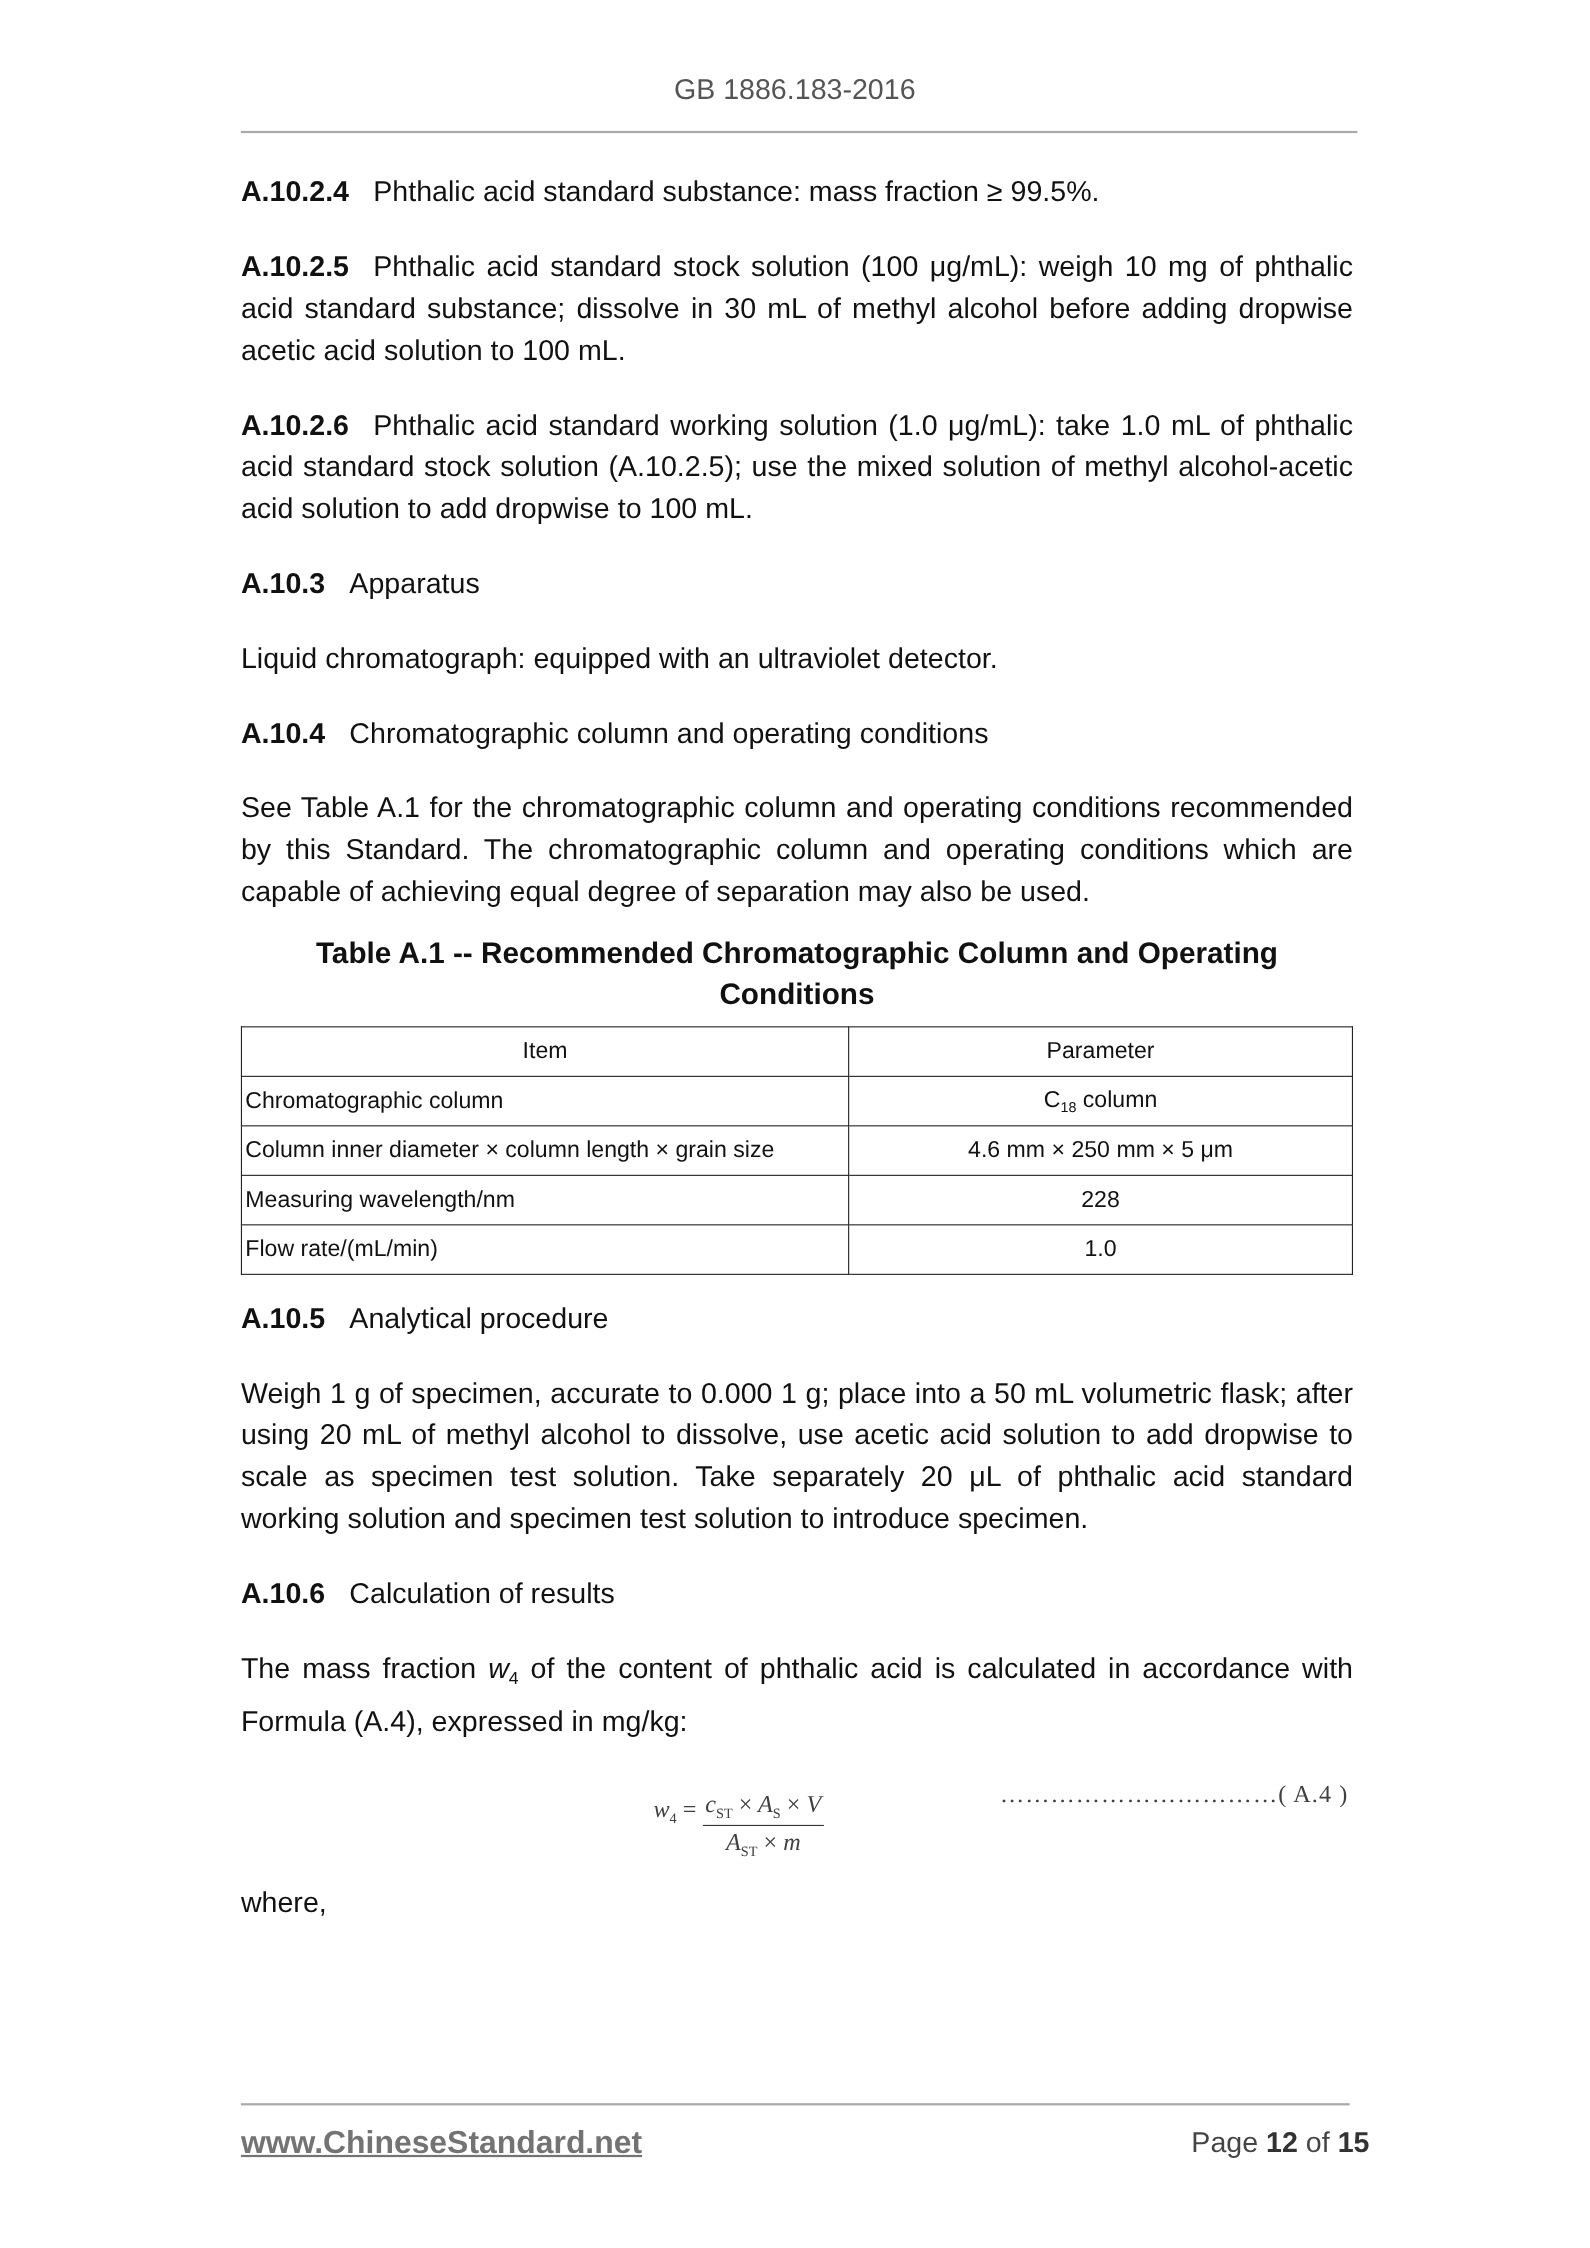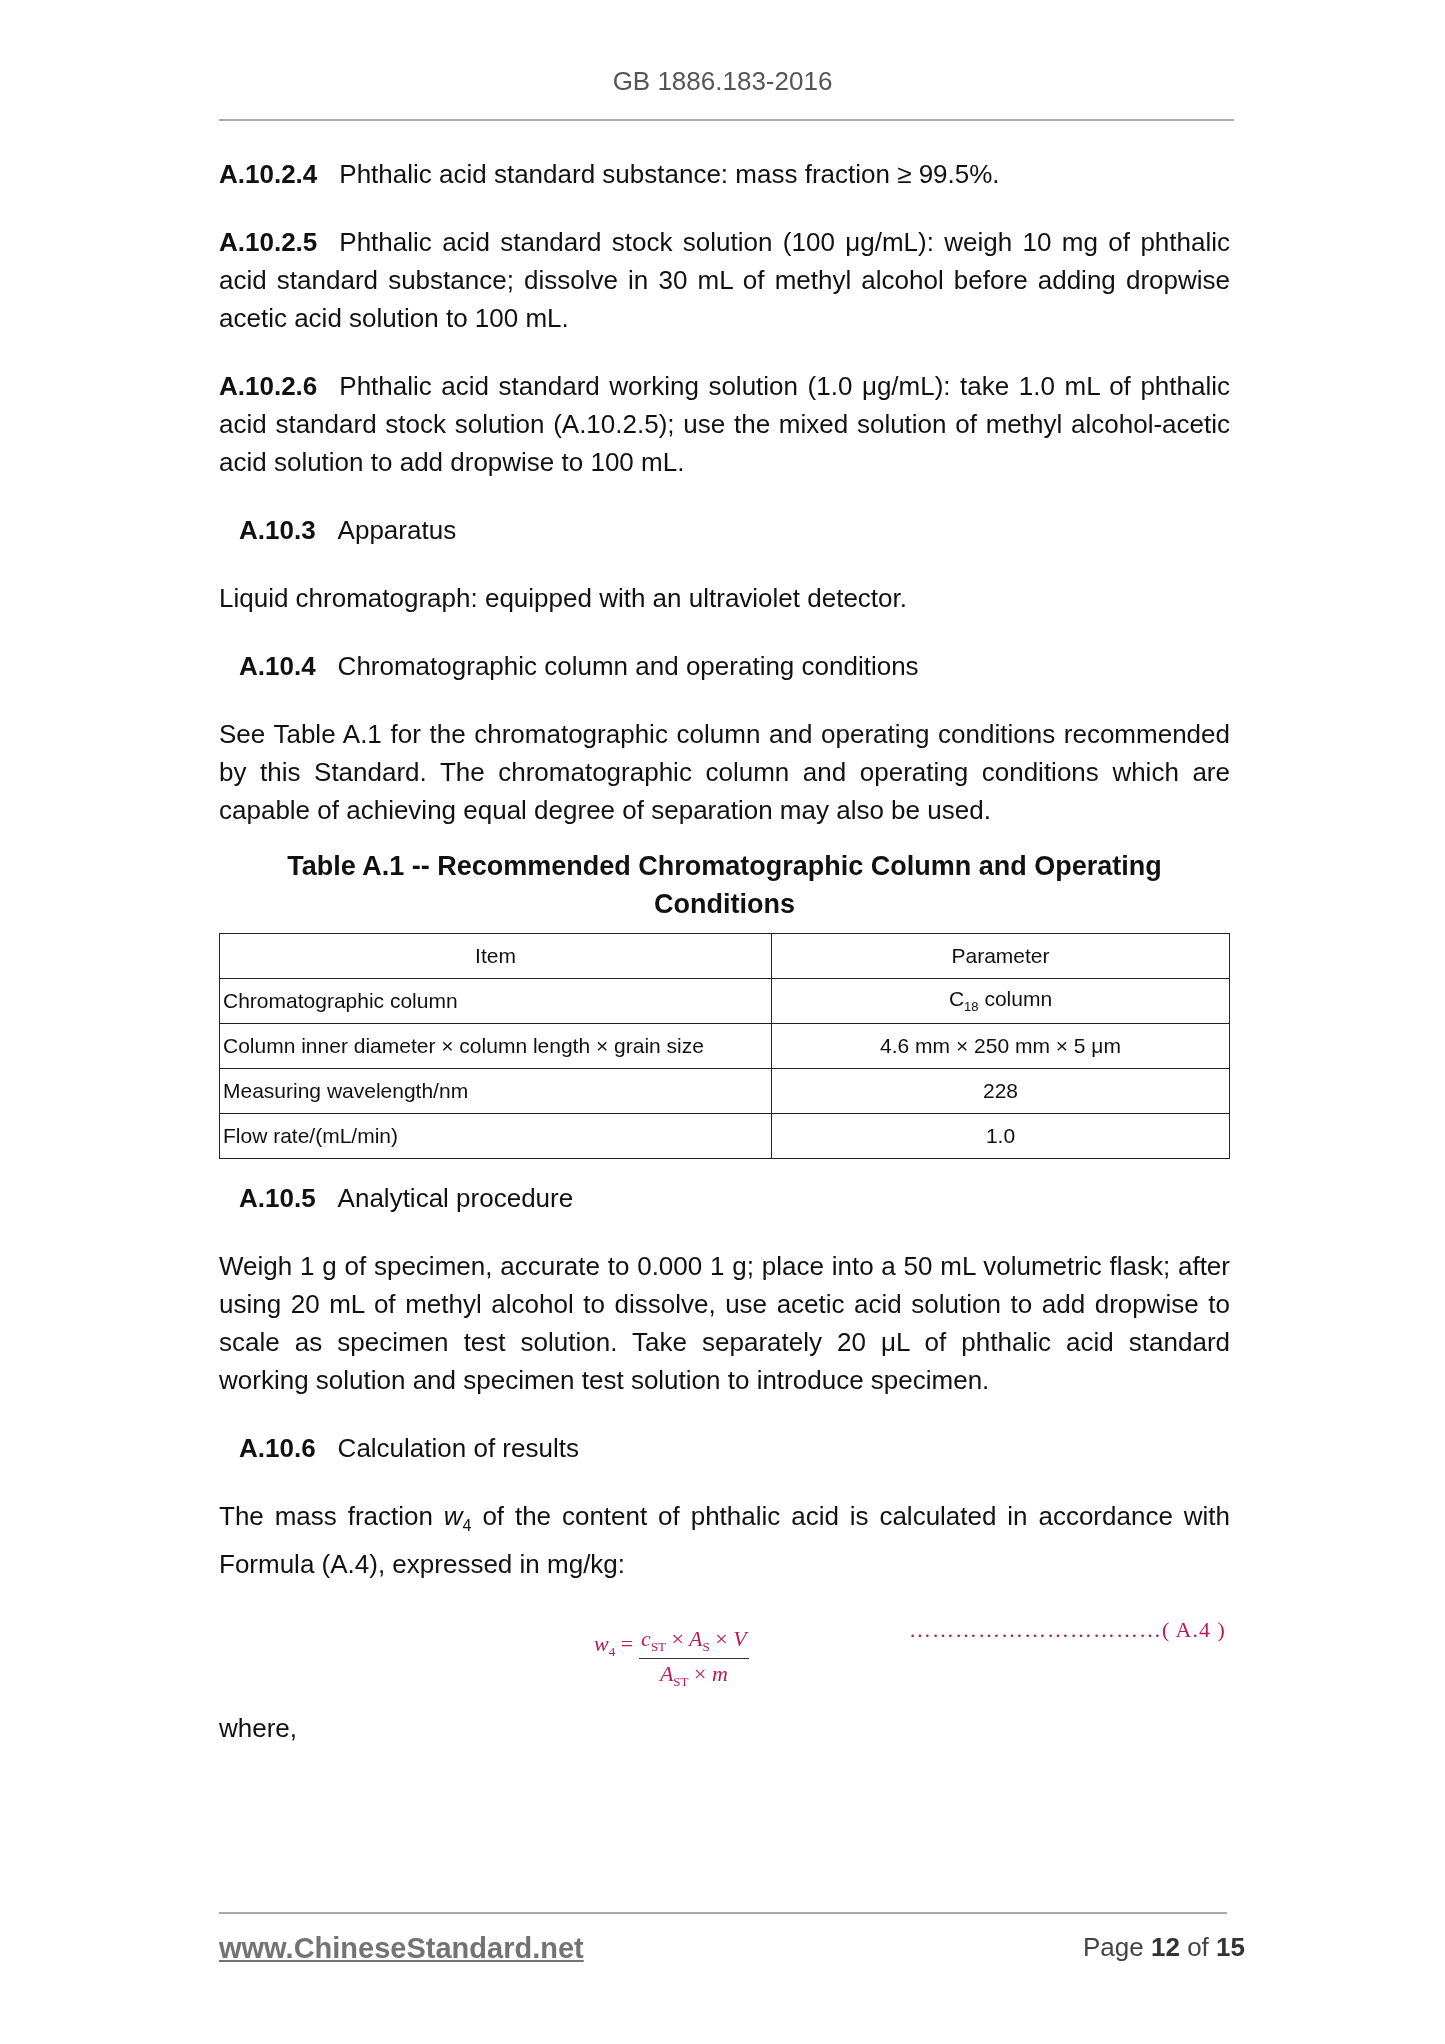--- a/index.html
+++ b/index.html
@@ -6,29 +6,29 @@
   body { width: 1445px; height: 2044px; position: relative; overflow: hidden;
          font-family: "Liberation Sans", sans-serif; color: #111; }
   .page-header { position: absolute; left: 0; top: 66px; width: 1445px; text-align: center;
                  font-size: 26px; color: #555; }
   .hr-top { position: absolute; left: 219px; top: 119px; width: 1015px; height: 0;
             border-top: 2px solid #aaa; }
   .content { position: absolute; left: 219px; top: 155px; width: 1011px; }
   p { margin: 0; font-size: 26px; line-height: 38px; text-align: justify; }
   .para { margin-bottom: 30px; }
   .num { font-weight: bold; margin-right: 22px; }
-  .heading { margin-bottom: 30px; margin-left: 20px; }
+  .heading { margin-bottom: 30px; }
   .table-title { text-align: center; font-weight: bold; font-size: 27px; line-height: 38px;
                  margin: 10px 0 10px; padding: 0 60px; }
   table { width: 1011px; border-collapse: collapse; font-size: 21px; margin-bottom: 20px; }
   td, th { border: 1.5px solid #222; height: 44px; padding: 0 3px; font-weight: normal; }
   .c1 { width: 545px; text-align: left; }
   .c2 { text-align: center; }
   th.c1 { text-align: center; }
-  .formula { position: relative; height: 92px; margin: 10px 0 24px; font-family: "Liberation Serif", serif; color: #be185d; }
+  .formula { position: relative; height: 92px; margin: 10px 0 24px; font-family: "Liberation Serif", serif; color: #404040; }
   .frac { position: absolute; left: 375px; top: 8px; display: flex; align-items: center; font-size: 22px; font-style: italic; }
   .frac .lhs { margin-right: 6px; }
   .frac .fr { display: inline-flex; flex-direction: column; align-items: center; margin-top: 25px; }
   .frac .numr { border-bottom: 1.5px solid #333; padding: 0 2px 2px; }
   .frac .den { padding-top: 2px; }
   .frac sub { font-style: normal; font-size: 13px; }
   .eqno { position: absolute; left: 690px; top: 24px; font-size: 22px; letter-spacing: 1px; }
   .footer-hr { position: absolute; left: 219px; top: 1912px; width: 1008px; border-top: 2px solid #aaa; }
   .footer-left { position: absolute; left: 219px; top: 1932px; font-size: 29px; color: #737373; text-decoration: underline; font-weight: bold; }
   .footer-right { position: absolute; right: 200px; top: 1932px; font-size: 26px; color: #444; }

